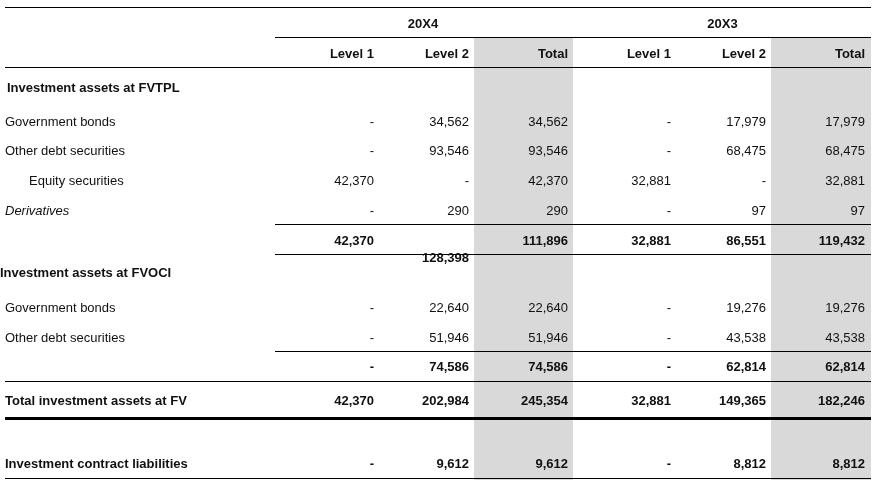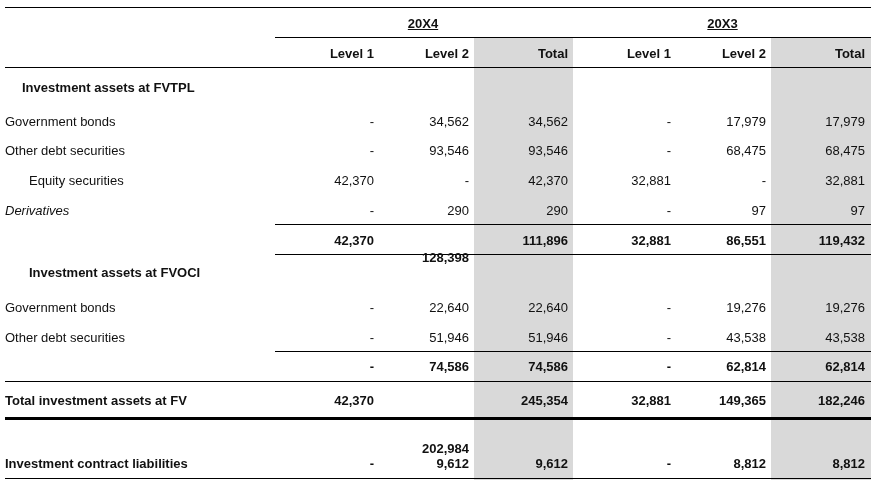--- a/index.html
+++ b/index.html
@@ -4,21 +4,21 @@
 <style>
   html, body { margin: 0; padding: 0; background: #ffffff; }
   body { width: 877px; height: 486px; overflow: hidden; position: relative;
          font-family: "Liberation Sans", sans-serif; color: #111; font-size: 13px; }
   .shade { position: absolute; background: #d9d9d9; }
   .line { position: absolute; background: #000; height: 1px; }
   .line.thick { height: 3px; }
   .cell { position: absolute; white-space: nowrap; line-height: 16px; }
   .r { text-align: right; }
   .b { font-weight: bold; }
-  .c { text-align: center; text-decoration: underline; }
+  .c { text-align: center; }
 </style>
 </head>
 <body>
 
 <div class="shade" style="left:474px;top:38px;width:99px;height:442px;"></div>
 <div class="shade" style="left:771px;top:38px;width:100px;height:442px;"></div>
 
 <div class="line" style="left:5px;top:7px;width:866px;"></div>
 <div class="line" style="left:275px;top:37px;width:596px;"></div>
 <div class="line" style="left:5px;top:67px;width:866px;"></div>
@@ -32,21 +32,21 @@
 <div class="cell b c" style="left:275px;top:16px;width:296px;">20X4</div>
 <div class="cell b c" style="left:574px;top:16px;width:297px;">20X3</div>
 
 <div class="cell b r" style="left:275px;top:46px;width:99px;">Level 1</div>
 <div class="cell b r" style="left:374px;top:46px;width:95px;">Level 2</div>
 <div class="cell b r" style="left:474px;top:46px;width:94px;">Total</div>
 <div class="cell b r" style="left:574px;top:46px;width:97px;">Level 1</div>
 <div class="cell b r" style="left:671px;top:46px;width:95px;">Level 2</div>
 <div class="cell b r" style="left:771px;top:46px;width:94px;">Total</div>
 
-<div class="cell b" style="left:22px;top:80px;">Investment assets at FVTPL</div>
+<div class="cell b" style="left:7px;top:80px;">Investment assets at FVTPL</div>
 
 <div>
   <div class="cell" style="left:5px;top:114px;">Government bonds</div>
   <div class="cell r" style="left:275px;top:114px;width:99px;">-</div>
   <div class="cell r" style="left:374px;top:114px;width:95px;">34,562</div>
   <div class="cell r" style="left:474px;top:114px;width:94px;">34,562</div>
   <div class="cell r" style="left:574px;top:114px;width:97px;">-</div>
   <div class="cell r" style="left:671px;top:114px;width:95px;">17,979</div>
   <div class="cell r" style="left:771px;top:114px;width:94px;">17,979</div>
 </div>
@@ -83,21 +83,21 @@
 
 <div>
   <div class="cell b r" style="left:275px;top:233px;width:99px;">42,370</div>
   <div class="cell b r" style="left:374px;top:250px;width:95px;">128,398</div>
   <div class="cell b r" style="left:474px;top:233px;width:94px;">111,896</div>
   <div class="cell b r" style="left:574px;top:233px;width:97px;">32,881</div>
   <div class="cell b r" style="left:671px;top:233px;width:95px;">86,551</div>
   <div class="cell b r" style="left:771px;top:233px;width:94px;">119,432</div>
 </div>
 
-<div class="cell b" style="left:10px;top:265px;padding-left:19px;">Investment assets at FVOCI</div>
+<div class="cell b" style="left:0;top:265px;">Investment assets at FVOCI</div>
 
 <div>
   <div class="cell" style="left:5px;top:300px;">Government bonds</div>
   <div class="cell r" style="left:275px;top:300px;width:99px;">-</div>
   <div class="cell r" style="left:374px;top:300px;width:95px;">22,640</div>
   <div class="cell r" style="left:474px;top:300px;width:94px;">22,640</div>
   <div class="cell r" style="left:574px;top:300px;width:97px;">-</div>
   <div class="cell r" style="left:671px;top:300px;width:95px;">19,276</div>
   <div class="cell r" style="left:771px;top:300px;width:94px;">19,276</div>
 </div>
@@ -117,21 +117,21 @@
   <div class="cell b r" style="left:374px;top:359px;width:95px;">74,586</div>
   <div class="cell b r" style="left:474px;top:359px;width:94px;">74,586</div>
   <div class="cell b r" style="left:574px;top:359px;width:97px;">-</div>
   <div class="cell b r" style="left:671px;top:359px;width:95px;">62,814</div>
   <div class="cell b r" style="left:771px;top:359px;width:94px;">62,814</div>
 </div>
 
 <div>
   <div class="cell b" style="left:5px;top:393px;">Total investment assets at FV</div>
   <div class="cell b r" style="left:275px;top:393px;width:99px;">42,370</div>
-  <div class="cell b r" style="left:374px;top:393px;width:95px;margin-top:48px;">202,984</div>
+  <div class="cell b r" style="left:374px;top:393px;width:95px;">202,984</div>
   <div class="cell b r" style="left:474px;top:393px;width:94px;">245,354</div>
   <div class="cell b r" style="left:574px;top:393px;width:97px;">32,881</div>
   <div class="cell b r" style="left:671px;top:393px;width:95px;">149,365</div>
   <div class="cell b r" style="left:771px;top:393px;width:94px;">182,246</div>
 </div>
 
 <div>
   <div class="cell b" style="left:5px;top:456px;">Investment contract liabilities</div>
   <div class="cell b r" style="left:275px;top:456px;width:99px;">-</div>
   <div class="cell b r" style="left:374px;top:456px;width:95px;">9,612</div>

